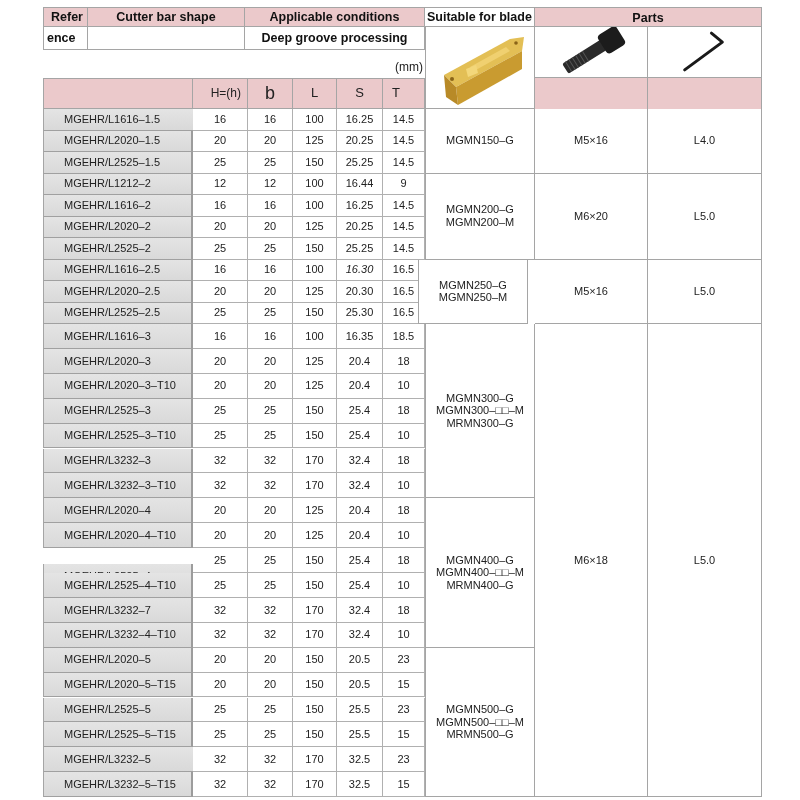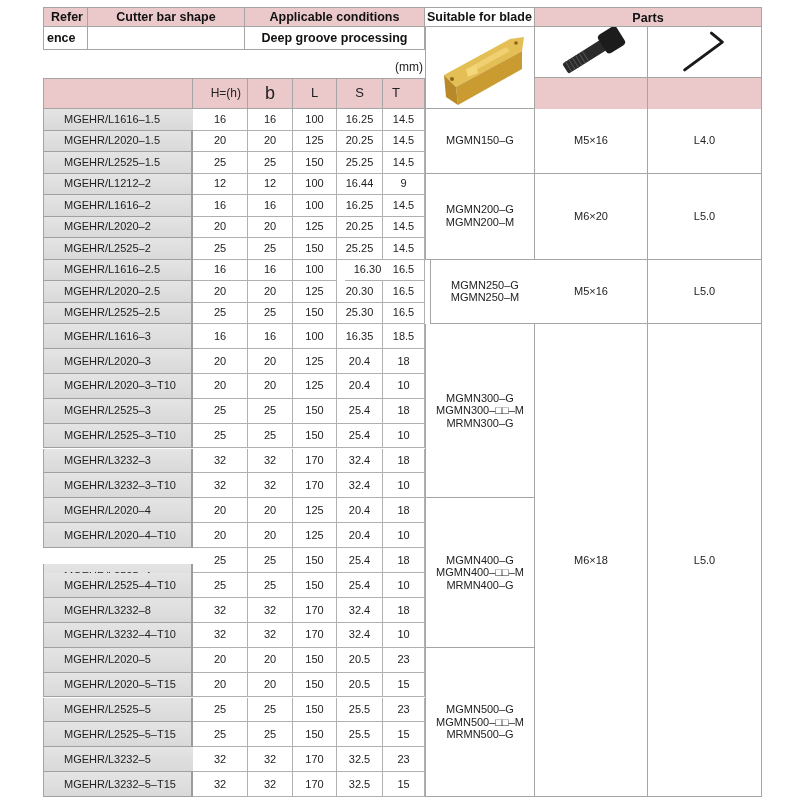--- a/index.html
+++ b/index.html
@@ -269,21 +269,21 @@
       </div>
       <div class="c num" style="left: 193px; top: 259.5px; width: 55px; height: 21.5px;">
         <span>16</span>
       </div>
       <div class="c num" style="left: 248px; top: 259.5px; width: 45px; height: 21.5px;">
         <span>16</span>
       </div>
       <div class="c num" style="left: 293px; top: 259.5px; width: 44px; height: 21.5px;">
         <span>100</span>
       </div>
-      <div class="c num" style="left: 345px; top: 259.5px; width: 46px; height: 21.5px;">
+      <div class="c num" style="left: 337px; top: 259.5px; width: 46px; height: 21.5px; font-style: italic;">
         <span>16.30</span>
       </div>
       <div class="c num" style="left: 383px; top: 259.5px; width: 42px; height: 21.5px;">
         <span>16.5</span>
       </div>
     </div>
     <div>
       <div class="c model" style="left: 43px; top: 281px; width: 150px; height: 21.5px; border-left: 1px solid rgb(165, 165, 165);">
         <span>MGEHR/L2020–2.5</span>
       </div>
@@ -538,21 +538,21 @@
       </div>
       <div class="c num" style="left: 337px; top: 573px; width: 46px; height: 24.9px;">
         <span>25.4</span>
       </div>
       <div class="c num" style="left: 383px; top: 573px; width: 42px; height: 24.9px;">
         <span>10</span>
       </div>
     </div>
     <div>
       <div class="c model" style="left: 43px; top: 597.9px; width: 150px; height: 24.9px; border-left: 1px solid rgb(165, 165, 165);">
-        <span>MGEHR/L3232–8</span>
+        <span>MGEHR/L3232–7</span>
       </div>
       <div class="c num" style="left: 193px; top: 597.9px; width: 55px; height: 24.9px;">
         <span>32</span>
       </div>
       <div class="c num" style="left: 248px; top: 597.9px; width: 45px; height: 24.9px;">
         <span>32</span>
       </div>
       <div class="c num" style="left: 293px; top: 597.9px; width: 44px; height: 24.9px;">
         <span>170</span>
       </div>
@@ -705,21 +705,21 @@
     </div>
   </div>
 <div id="body-groups">
     <div class="c grp" style="left: 425px; top: 109px; width: 110px; height: 64.5px; border-left: 1px solid rgb(165, 165, 165);">
       <span class="ln">MGMN150–G</span>
     </div>
     <div class="c grp" style="left: 425px; top: 173.5px; width: 110px; height: 86px; border-left: 1px solid rgb(165, 165, 165);">
       <span class="ln">MGMN200–G</span>
       <span class="ln">MGMN200–M</span>
     </div>
-    <div class="c grp" style="left: 430px; top: 259.5px; width: 110px; height: 64.5px; border-left: 1px solid rgb(165, 165, 165); justify-content: center;">
+    <div class="c grp" style="left: 418px; top: 259.5px; width: 110px; height: 64.5px; border-left: 1px solid rgb(165, 165, 165); justify-content: center;">
       <span class="ln">MGMN250–G</span>
       <span class="ln">MGMN250–M</span>
     </div>
     <div class="c grp" style="left: 425px; top: 324px; width: 110px; height: 174.3px; border-left: 1px solid rgb(165, 165, 165);">
       <span class="ln">MGMN300–G</span>
       <span class="ln">MGMN300–□□–M</span>
       <span class="ln">MRMN300–G</span>
     </div>
     <div class="c grp" style="left: 425px; top: 498.3px; width: 110px; height: 149.4px; border-left: 1px solid rgb(165, 165, 165);">
       <span class="ln">MGMN400–G</span>

